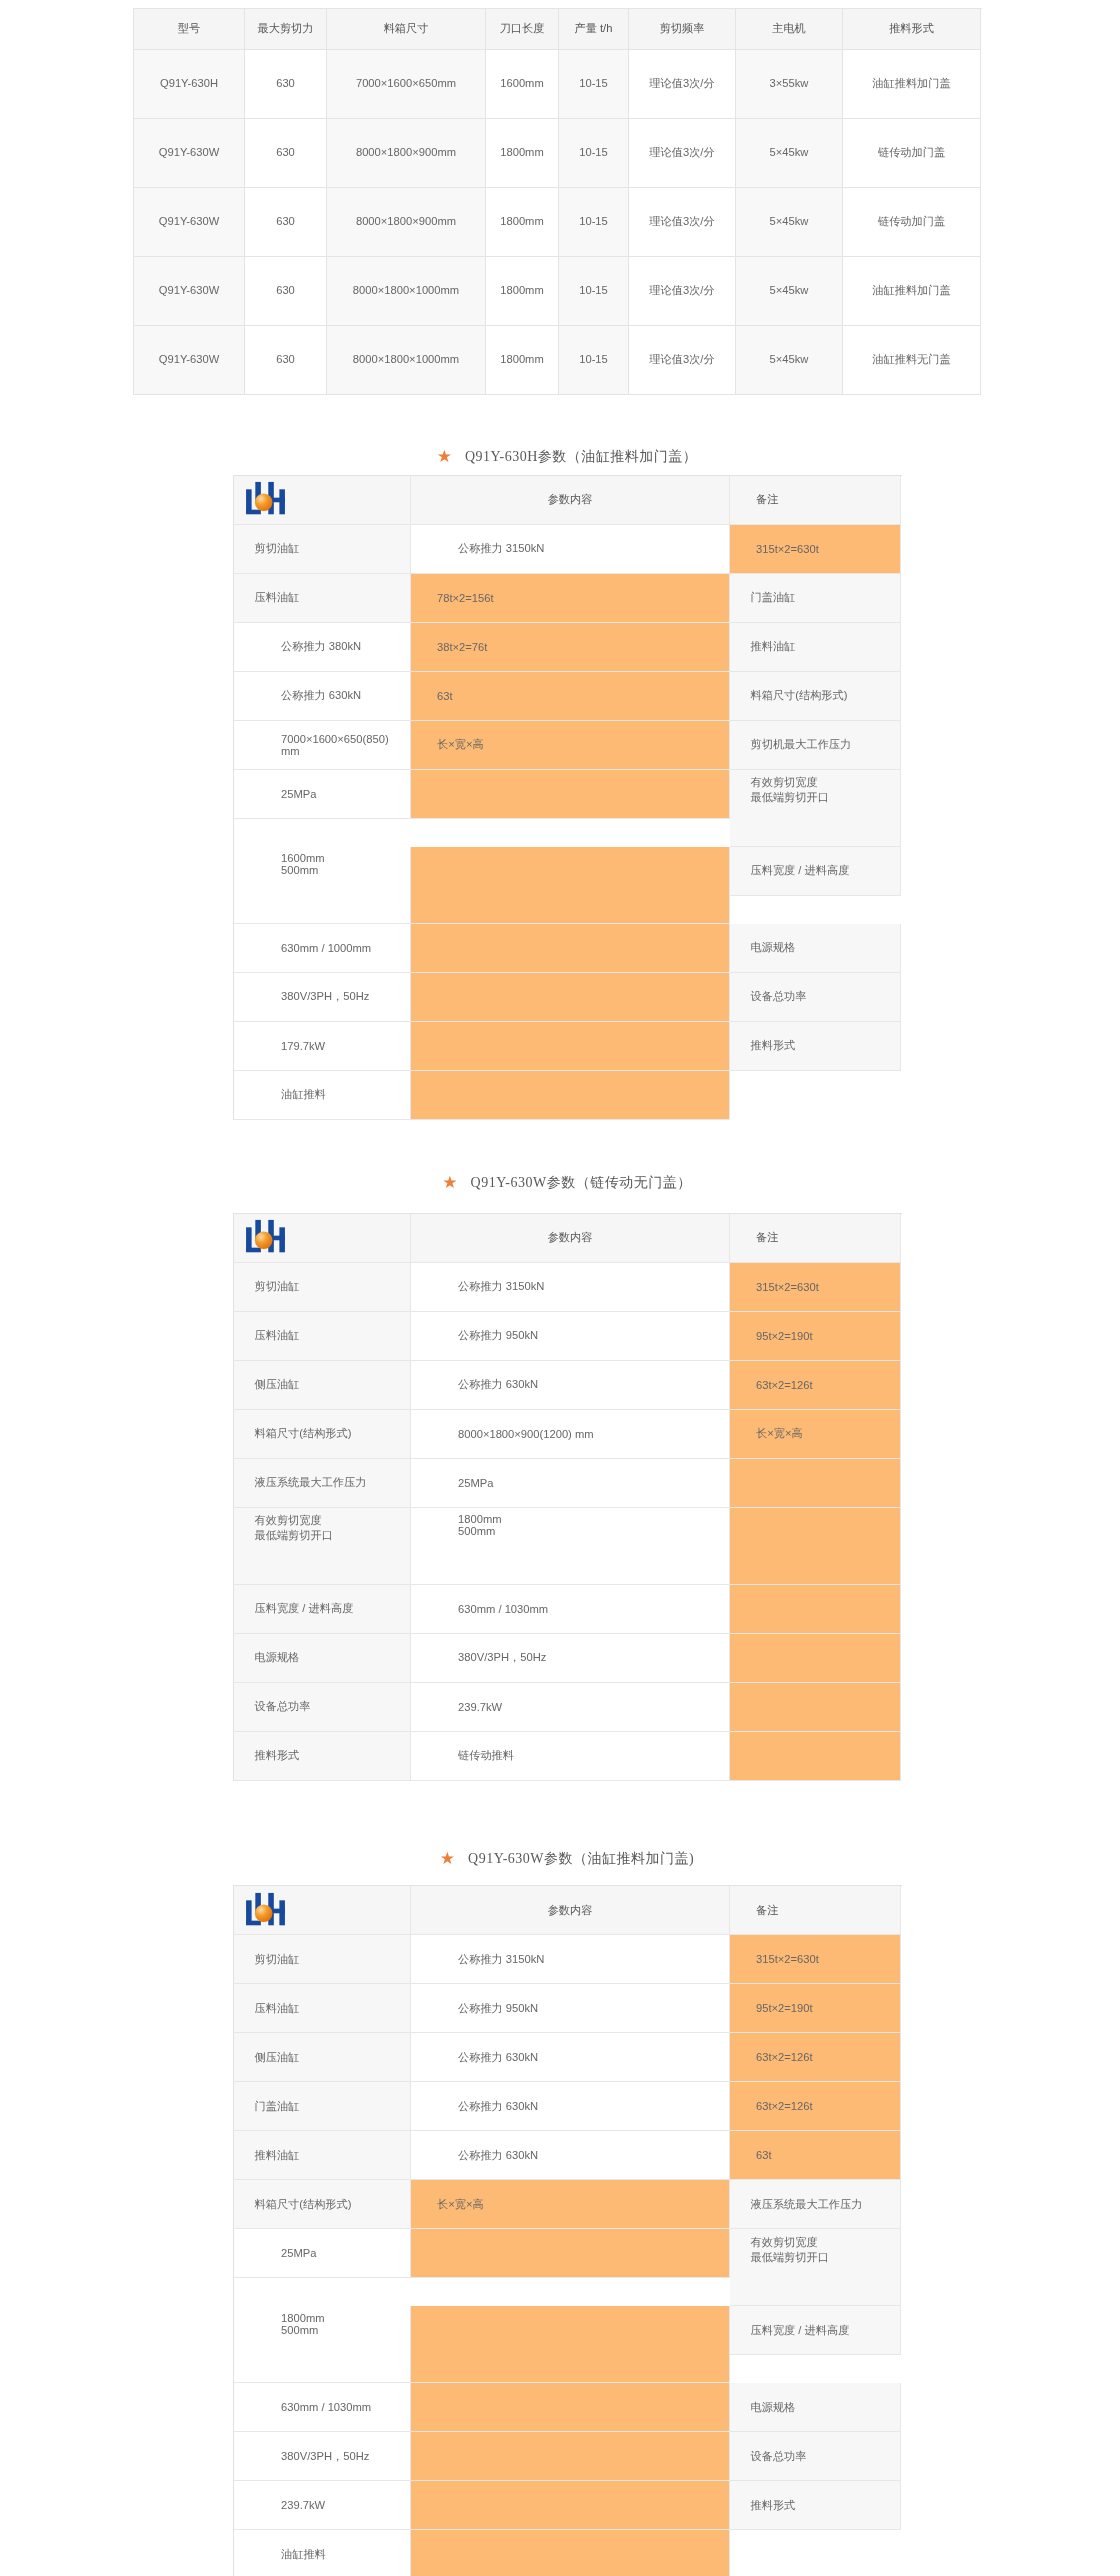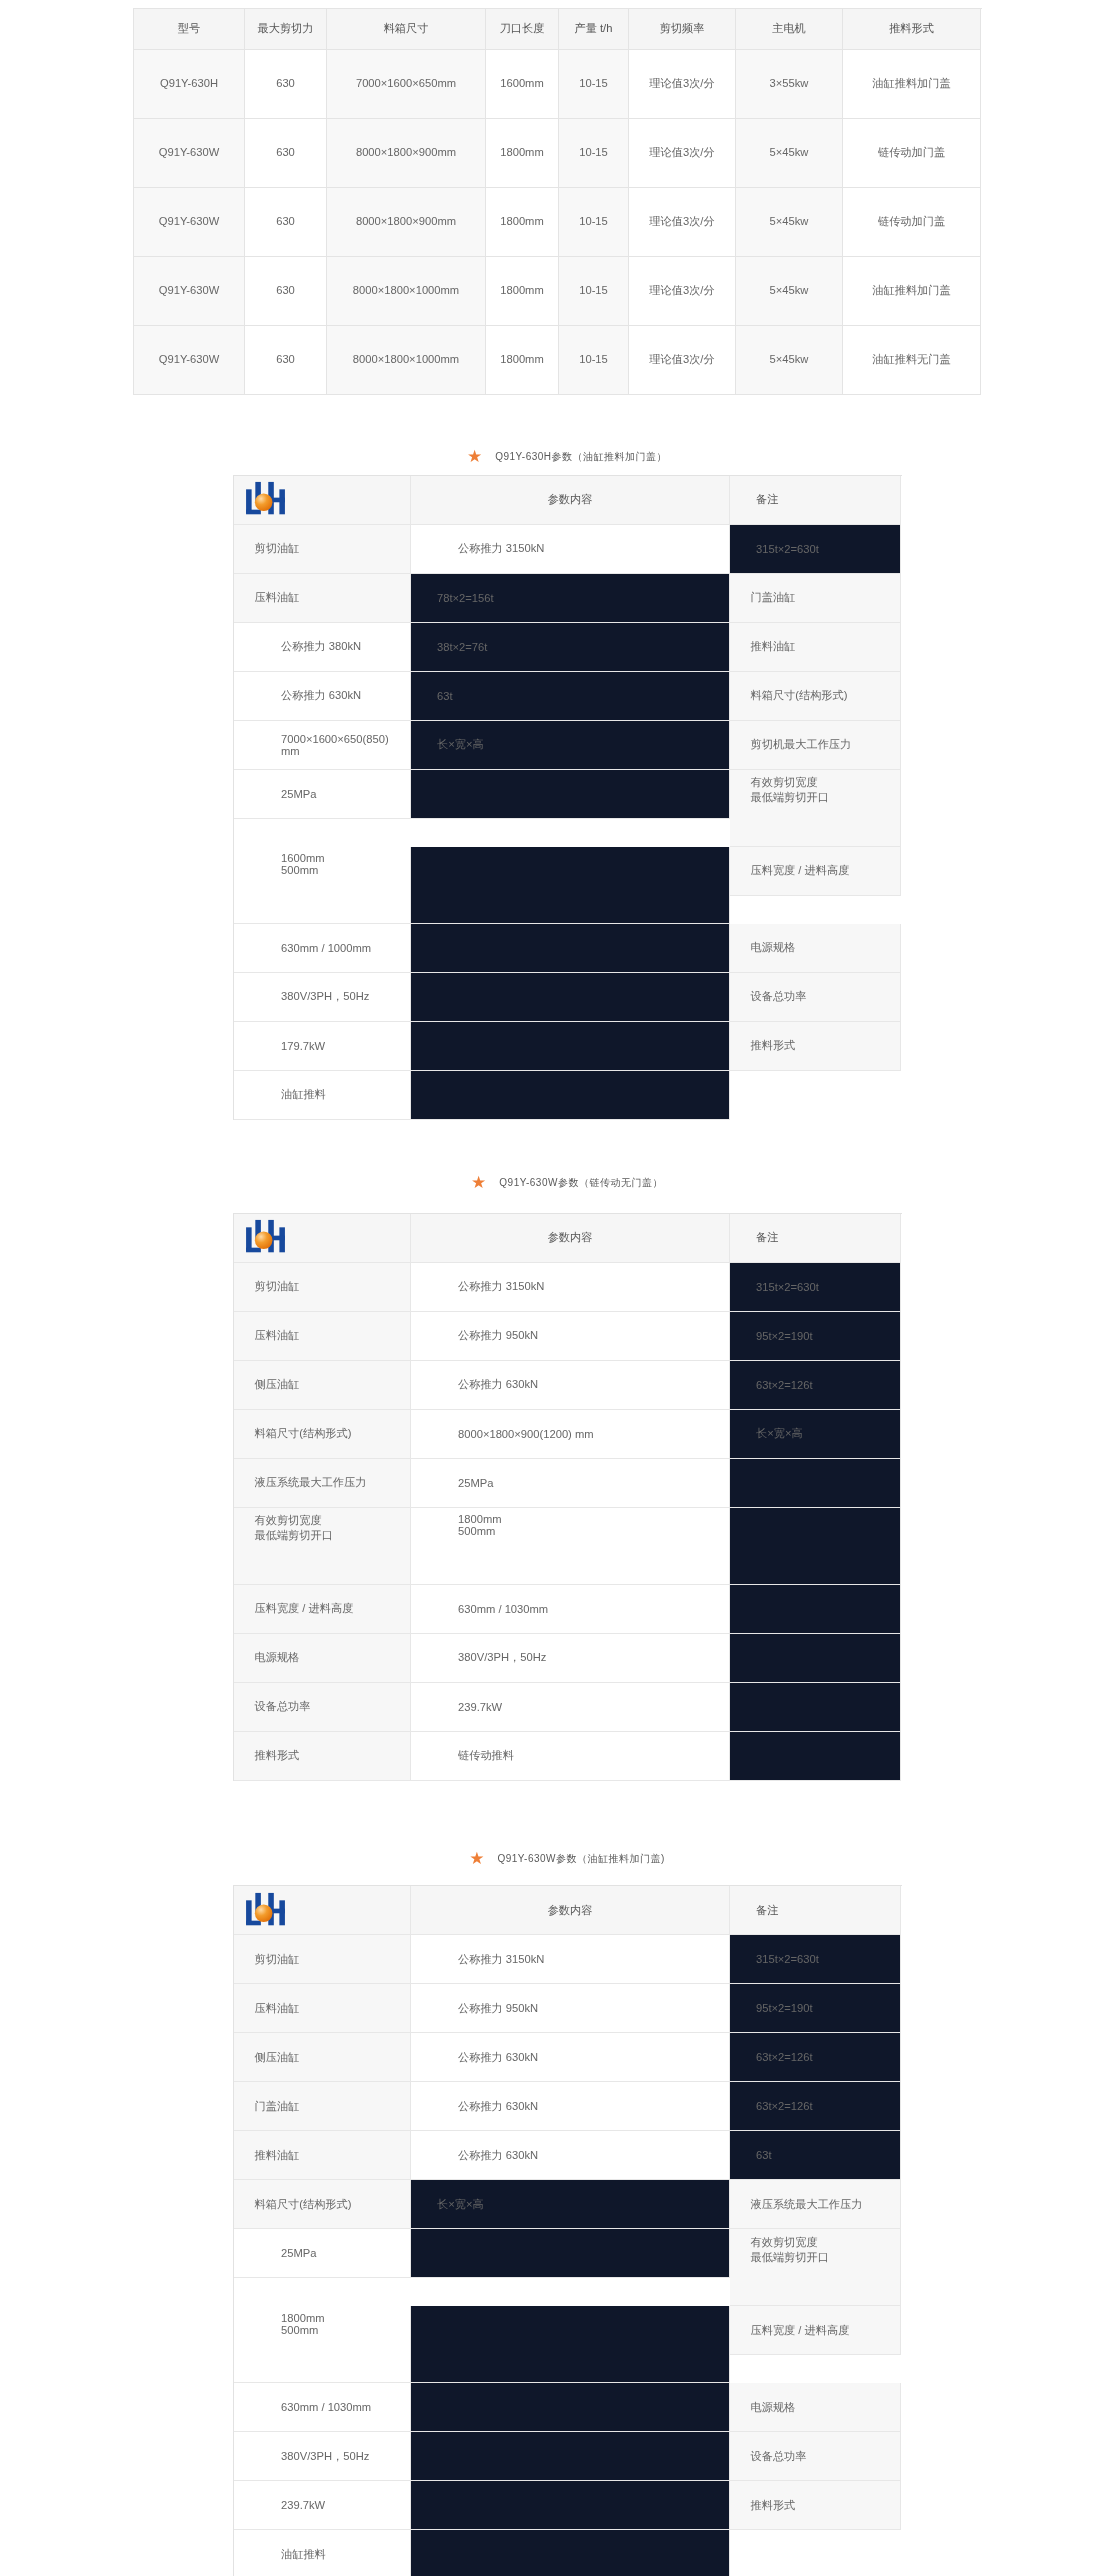--- a/index.html
+++ b/index.html
@@ -13,37 +13,37 @@
       display:flex;align-items:center;justify-content:center;text-align:right;
       font-size:11.2px;line-height:1.5;padding:1.9px;}
   .tt .head{height:41px;background:#f5f5f5;color:#555;}
   .tt .body{height:69px;color:#666;background:#fff;}
   .tt .body.shade{background:#f8f8f8;}
 
   
   .sec-title{width:668px;margin-left:233px;height:20.5px;display:flex;align-items:center;
       justify-content:center;gap:13px;}
   .sec-title .star{font-size:17px;line-height:1;}
-  .sec-title .txt{font-size:10px;color:#595959;letter-spacing:0.5px;}
+  .sec-title .txt{font-size:14px;color:#595959;letter-spacing:0.5px;font-family:Liberation Serif, serif;}
   .sec-title.s1{margin-top:52px;margin-bottom:7.5px;}
   .sec-title.s2{margin-top:53px;margin-bottom:19.6px;}
   .sec-title.s3{margin-top:68px;margin-bottom:16px;}
 
   
   .pt{margin-left:233px;width:668px;display:grid;grid-template-columns:177px 319px 171px;
       border-top:0.9px solid #e2e2e2;border-left:0.9px solid #e2e2e2;}
   .pt>div{box-sizing:border-box;border-right:0.9px solid #e7e7e7;border-bottom:0.9px solid #e7e7e7;
       display:flex;align-items:center;font-size:11.2px;color:#666;}
   .pt .hc{height:49px;background:#f6f6f6;}
   .pt .hc.logo-cell{padding-left:11.2px;}
   .pt .hc.param{justify-content:center;color:#555;}
   .pt .hc.note{padding-left:26px;color:#555;}
   .pt .c1{background:#f7f7f7;padding-left:20.5px;}
   .pt .c2{background:#ffffff;padding-left:47px;}
-  .pt .c3{background:#0f172a;padding-left:26px;}
+  .pt .c3{background:#fdba74;padding-left:26px;}
   .pcell{height:49px;}
   .pcell.m{height:77px;flex-direction:column;align-items:flex-start;justify-content:flex-start;
       padding-top:5.6px;padding-bottom:5.6px;}
   .logo{display:inline-flex;width:41px;height:37px;}
 </style>
 </head>
 <body>
 
 <div class="tt">
   <div class="head">型号</div>

